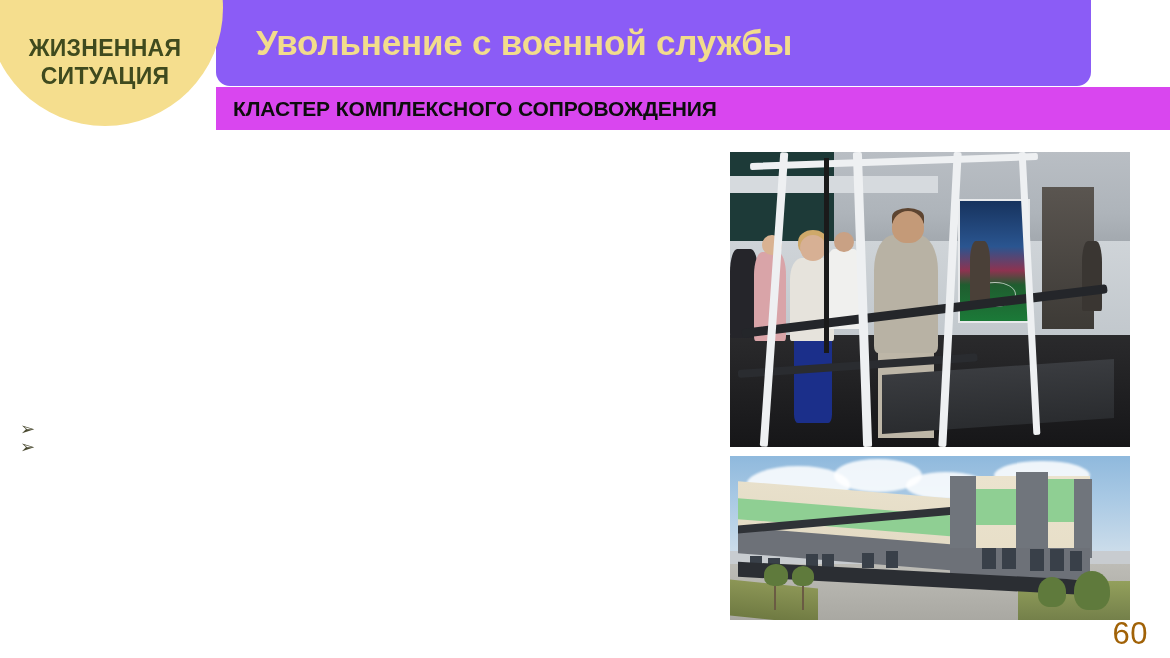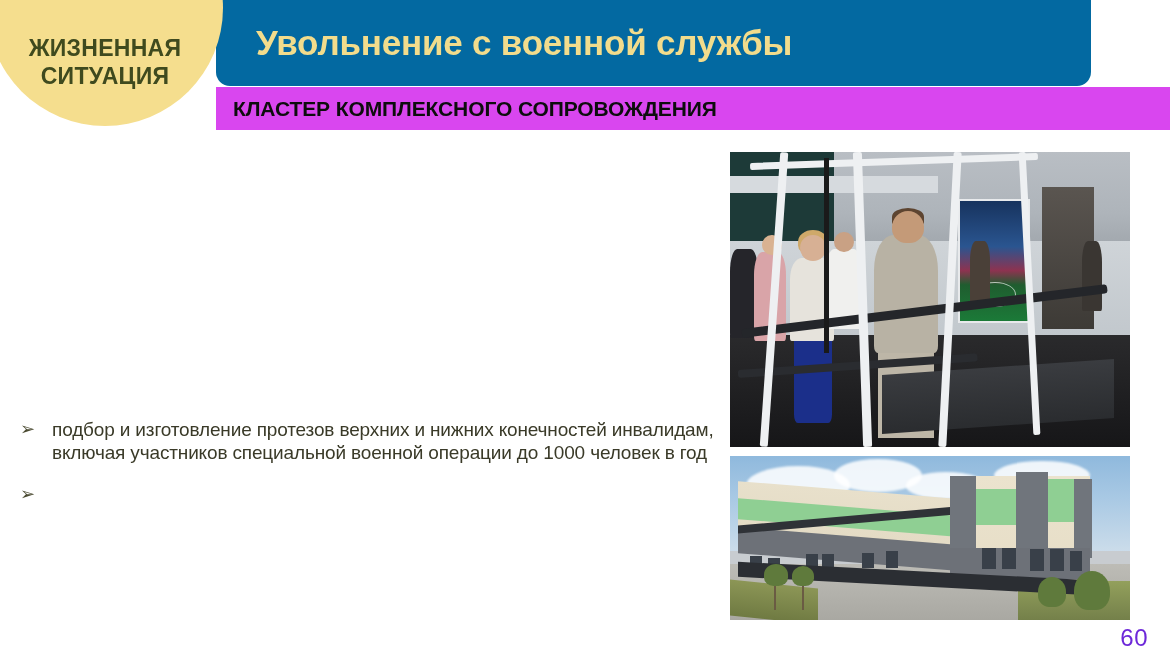--- a/index.html
+++ b/index.html
@@ -18,21 +18,21 @@
     overflow: hidden;
   }
 
   
   .title-bar {
     position: absolute;
     left: 216px;
     top: 0px;
     width: 875px;
     height: 86px;
-    background: #0369a1;
+    background: #8b5cf6;
     border-radius: 0 0 14px 14px;
     box-sizing: border-box;
   }
   .title-text {
     position: absolute;
     left: 40px;
     top: 50%;
     transform: translateY(-50%);
     color: #F2DC8C;
     font-size: 35px;
@@ -367,22 +367,22 @@
   .trunk {
     position: absolute;
     background: #6a5b43;
     width: 2px;
   }
 
   .page-number {
     position: absolute;
     right: 22px;
     bottom: 6px;
-    color: #6d28d9;
-    font-size: 24px;
+    color: #a16207;
+    font-size: 31px;
     letter-spacing: 0.5px;
   }
 </style>
 </head>
 <body>
 
 <div class="slide">
 
   <div class="title-bar">
     <div class="title-text">Увольнение с военной службы</div>
@@ -396,21 +396,20 @@
     <div class="badge-label">
       <div>ЖИЗНЕННАЯ</div>
       <div>СИТУАЦИЯ</div>
     </div>
   </div>
 
 
   <div class="bullets">
     <div class="bullet">
       <span class="arrow">➢</span>
-      <span>подбор и изготовление протезов верхних и нижних конечностей инвалидам, включая участников специальной военной операции до 1000 человек в год</span>
     </div>
     <div class="bullet">
       <span class="arrow">➢</span>
     </div>
   </div>
 
   <div class="photo photo-top">
     <div class="ph-layer gym-wallupper"></div>
     <div class="ph-layer gym-darkband"></div>
     <div class="ph-layer gym-balcony"></div>

